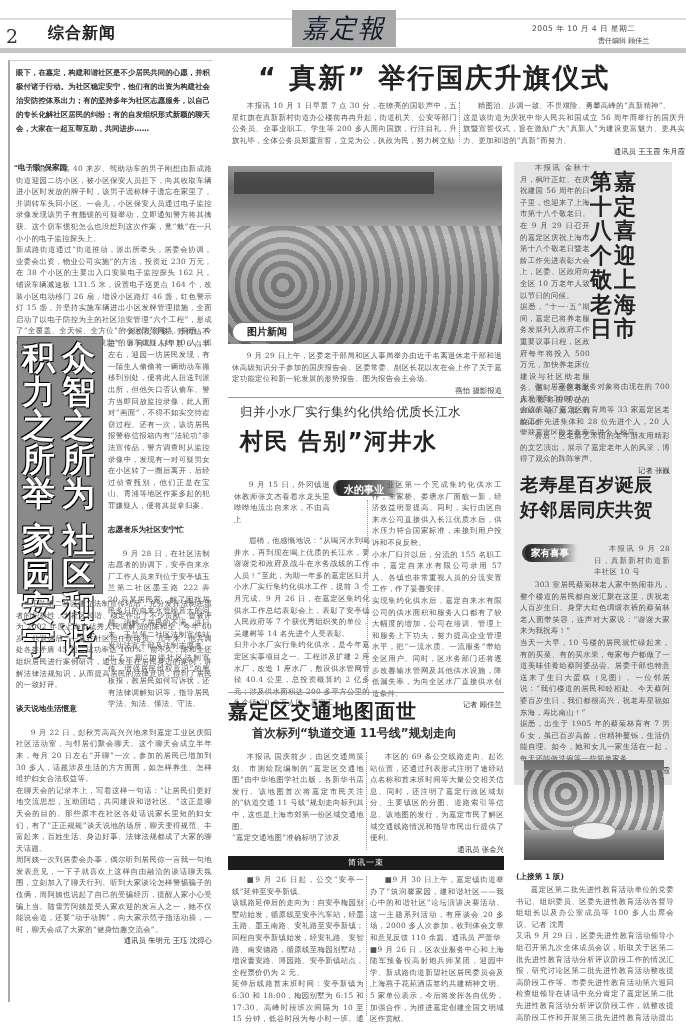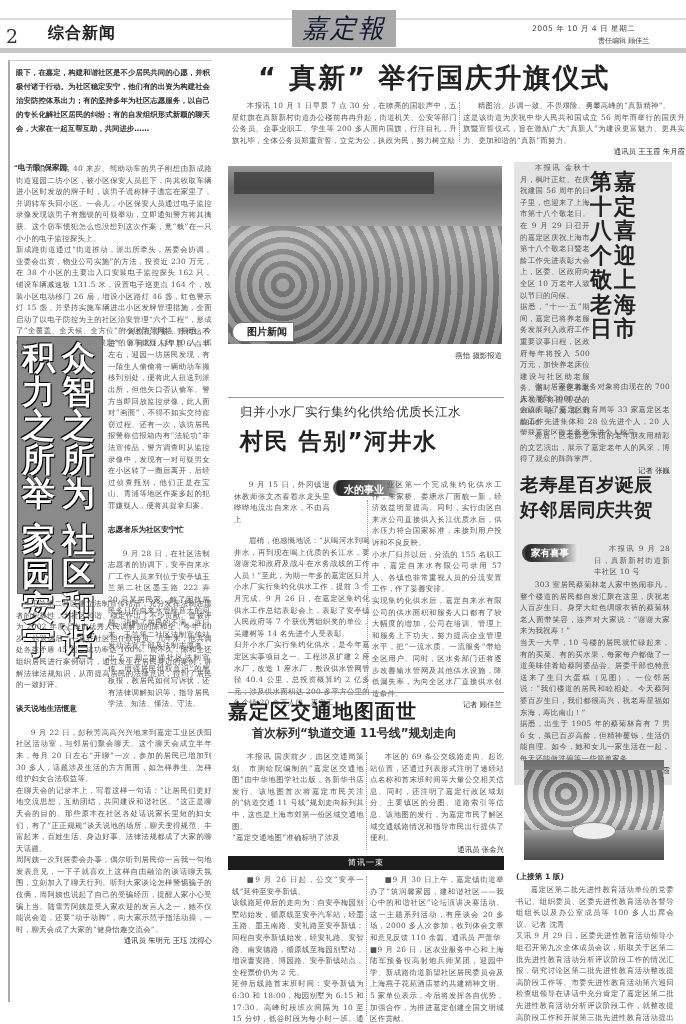--- a/index.html
+++ b/index.html
@@ -139,20 +139,21 @@
 这是该街道为庆祝中华人民共和国成立 56 周年而举行的国庆升旗暨宣誓仪式，旨在激励广大“真新人”为建设更富魅力、更具实力、更加和谐的“真新”而努力。</div>
   <div class="byline">通讯员 王玉霞 朱月霞</div>
 </div>
 
 <div class="abs" id="photo1">
   <div class="banner"></div>
   <div class="crowd"></div>
   <div id="photo1-badge">图片新闻</div>
 </div>
 <div class="abs" id="photo1-cap">
+  <div class="body-text">9 月 29 日上午，区委老干部局和区人事局举办由近千名离退休老干部和退休高级知识分子参加的国庆报告会。区委常委、副区长花以友在会上作了关于嘉定功能定位和新一轮发展的形势报告。图为报告会主会场。</div>
   <div class="byline">燕怡 摄影报道</div>
 </div>
 <div class="abs" id="sep1"></div>
 
 <div class="abs" id="water-kicker">归并小水厂实行集约化供给优质长江水</div>
 <div class="abs" id="water-head">村民  告别”河井水</div>
 <div class="abs body-text" id="water-a" style="width:96px">9 月 15 日，外冈镇退休教师张文杰看着水龙头里哗哗地流出自来水，不由高上</div>
 <div class="abs" id="water-badge">水的事业</div>
 <div class="abs body-text" id="water-a2">眉梢，他感慨地说：“从喝河水到喝井水，再到现在喝上优质的长江水，要谢谢党和政府及战斗在水务战线的工作人员！”至此，为期一年多的嘉定区归并小水厂实行集约化供水工作，提前 3 个月完成。9 月 26 日，在嘉定区集约化供水工作总结表彰会上，表彰了安亭镇人民政府等 7 个获优秀组织奖的单位，吴建树等 14 名先进个人受表彰。
 归并小水厂实行集约化供水，是今年嘉定区实事项目之一。工程涉及扩建 2 座水厂，改造 1 座水厂，敷设供水管网管径 40.4 公里，总投资概算约 2 亿多元；涉及供水面积达 200 多平方公里的 6 个镇 20 余万人口。嘉定工</div>

